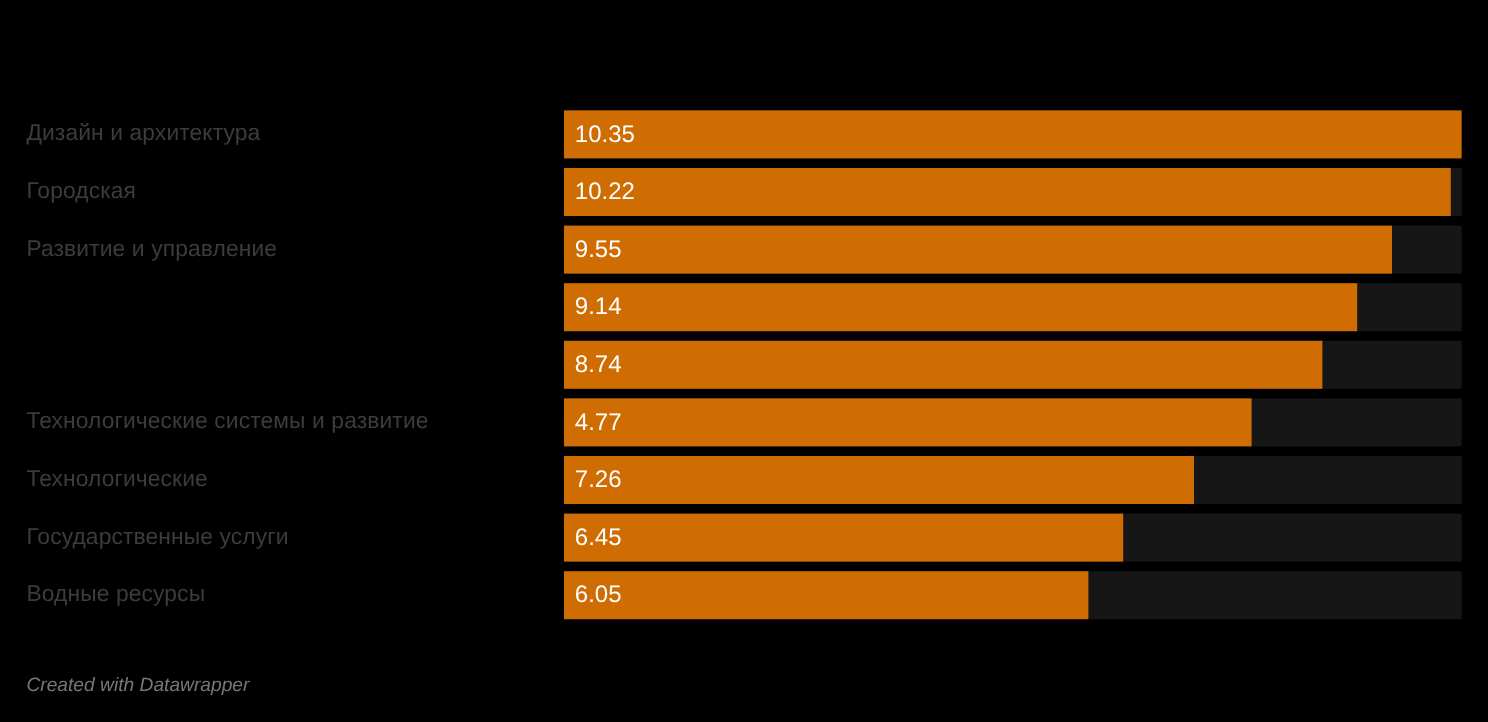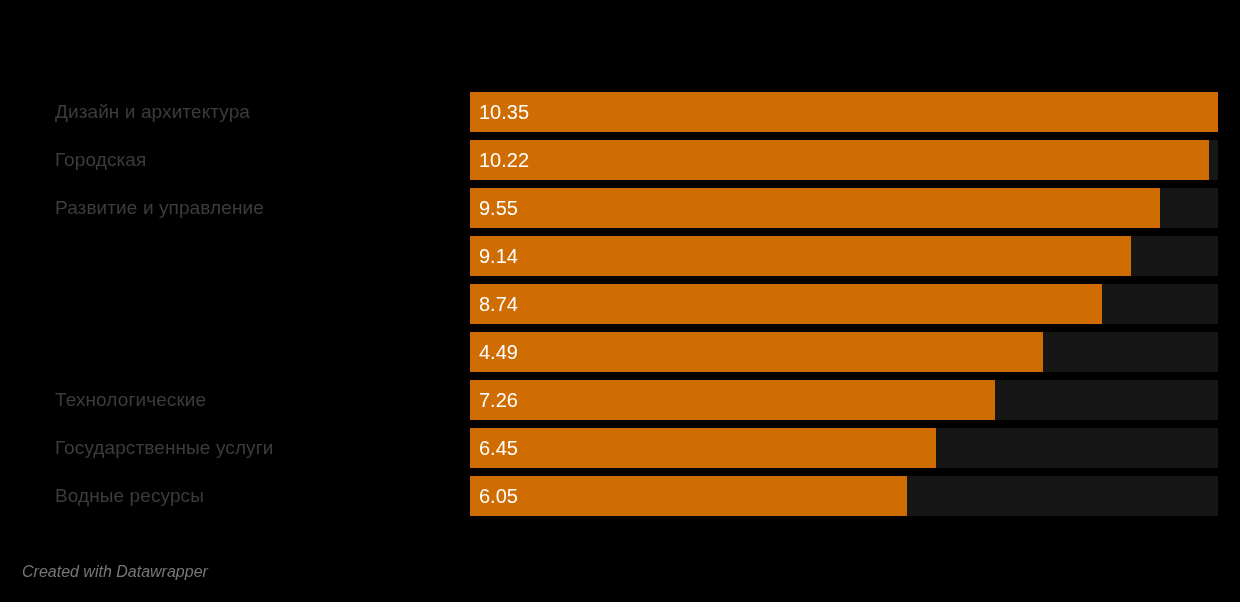--- a/index.html
+++ b/index.html
@@ -61,21 +61,20 @@
   .row-label {
     position: absolute;
     left: 22px;
     top: 0;
     height: 40px;
     line-height: 40px;
     font-size: 19px;
     color: #3c3c3c;
     white-space: nowrap;
     letter-spacing: 0.1px;
-    margin-left: 33px;
   }
 
   .bar-track {
     position: absolute;
     left: 470px;
     top: 0;
     width: 748px;
     height: 40px;
     background: #161616;
   }
@@ -153,24 +152,25 @@
         </div>
         <div class="bar-value">9.14</div>
       </div>
       <div class="bar-row">
         <div class="bar-track">
           <div class="bar-fill" style="width: 632px; background: rgb(207, 108, 2);"></div>
         </div>
         <div class="bar-value">8.74</div>
       </div>
       <div class="bar-row">
+        <div class="row-label">Технологические системы и развитие</div>
         <div class="bar-track">
           <div class="bar-fill" style="width: 573px; background: rgb(207, 108, 2);"></div>
         </div>
-        <div class="bar-value">4.49</div>
+        <div class="bar-value">4.77</div>
       </div>
       <div class="bar-row">
         <div class="row-label">Технологические</div>
         <div class="bar-track">
           <div class="bar-fill" style="width: 525px; background: rgb(207, 108, 2);"></div>
         </div>
         <div class="bar-value">7.26</div>
       </div>
       <div class="bar-row">
         <div class="row-label">Государственные услуги</div>

